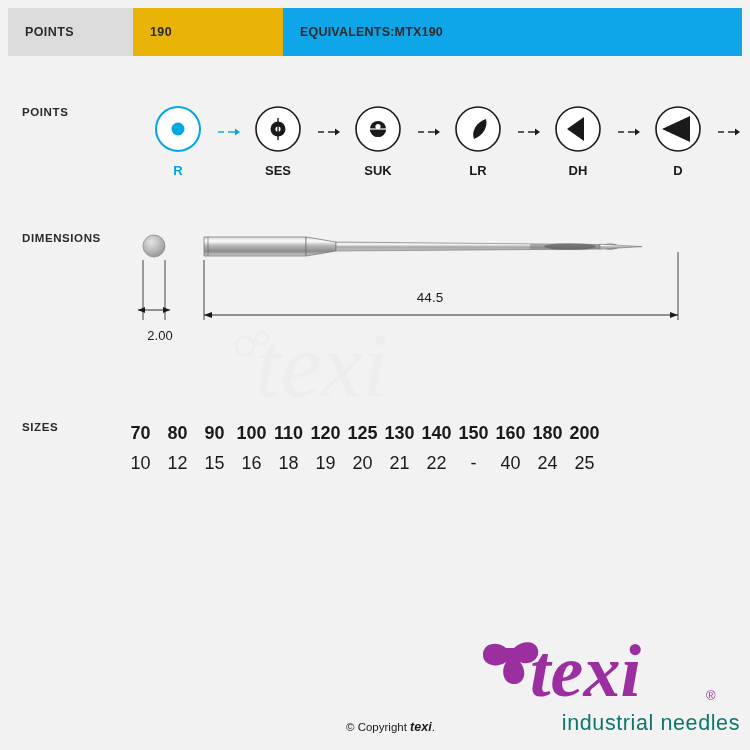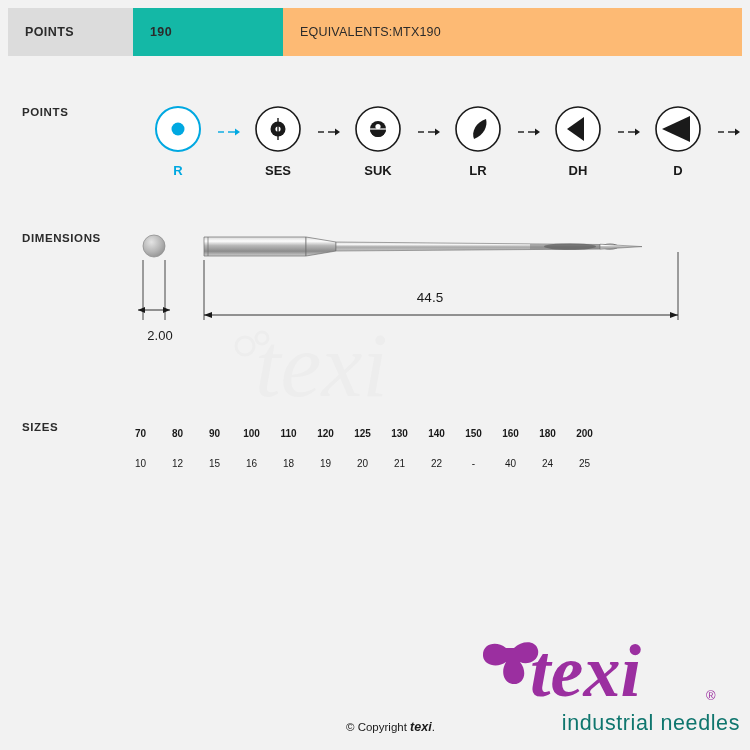--- a/index.html
+++ b/index.html
@@ -35,30 +35,30 @@
     letter-spacing: 0.4px;
   }
   .hdr-system {
     width: 125px;
     background: #dcdcdc;
     font-weight: bold;
     color: #2b2b2b;
   }
   .hdr-number {
     width: 150px;
-    background: #14b8a6;
+    background: #eab308;
     font-weight: bold;
     color: #2b2b2b;
     font-size: 12.5px;
   }
   .hdr-equiv {
     flex: 1;
-    background: #fdba74;
+    background: #0ea5e9;
     color: #2b2b2b;
-    font-weight: normal;
+    font-weight: bold;
     letter-spacing: 0.2px;
   }
 
   
   .section-label {
     position: absolute;
     left: 22px;
     font-size: 11.5px;
     font-weight: bold;
     letter-spacing: 0.6px;
@@ -146,21 +146,21 @@
     top: 418px;
     left: 122px;
     width: 500px;
   }
   .sizes table {
     border-collapse: collapse;
   }
   .sizes td {
     width: 37px;
     text-align: center;
-    font-size: 10px;
+    font-size: 18px;
     padding: 0;
     height: 30px;
     vertical-align: middle;
   }
   .sizes tr.metric td {
     font-weight: bold;
     color: #1a1a1a;
   }
   .sizes tr.nm td {
     font-weight: normal;

